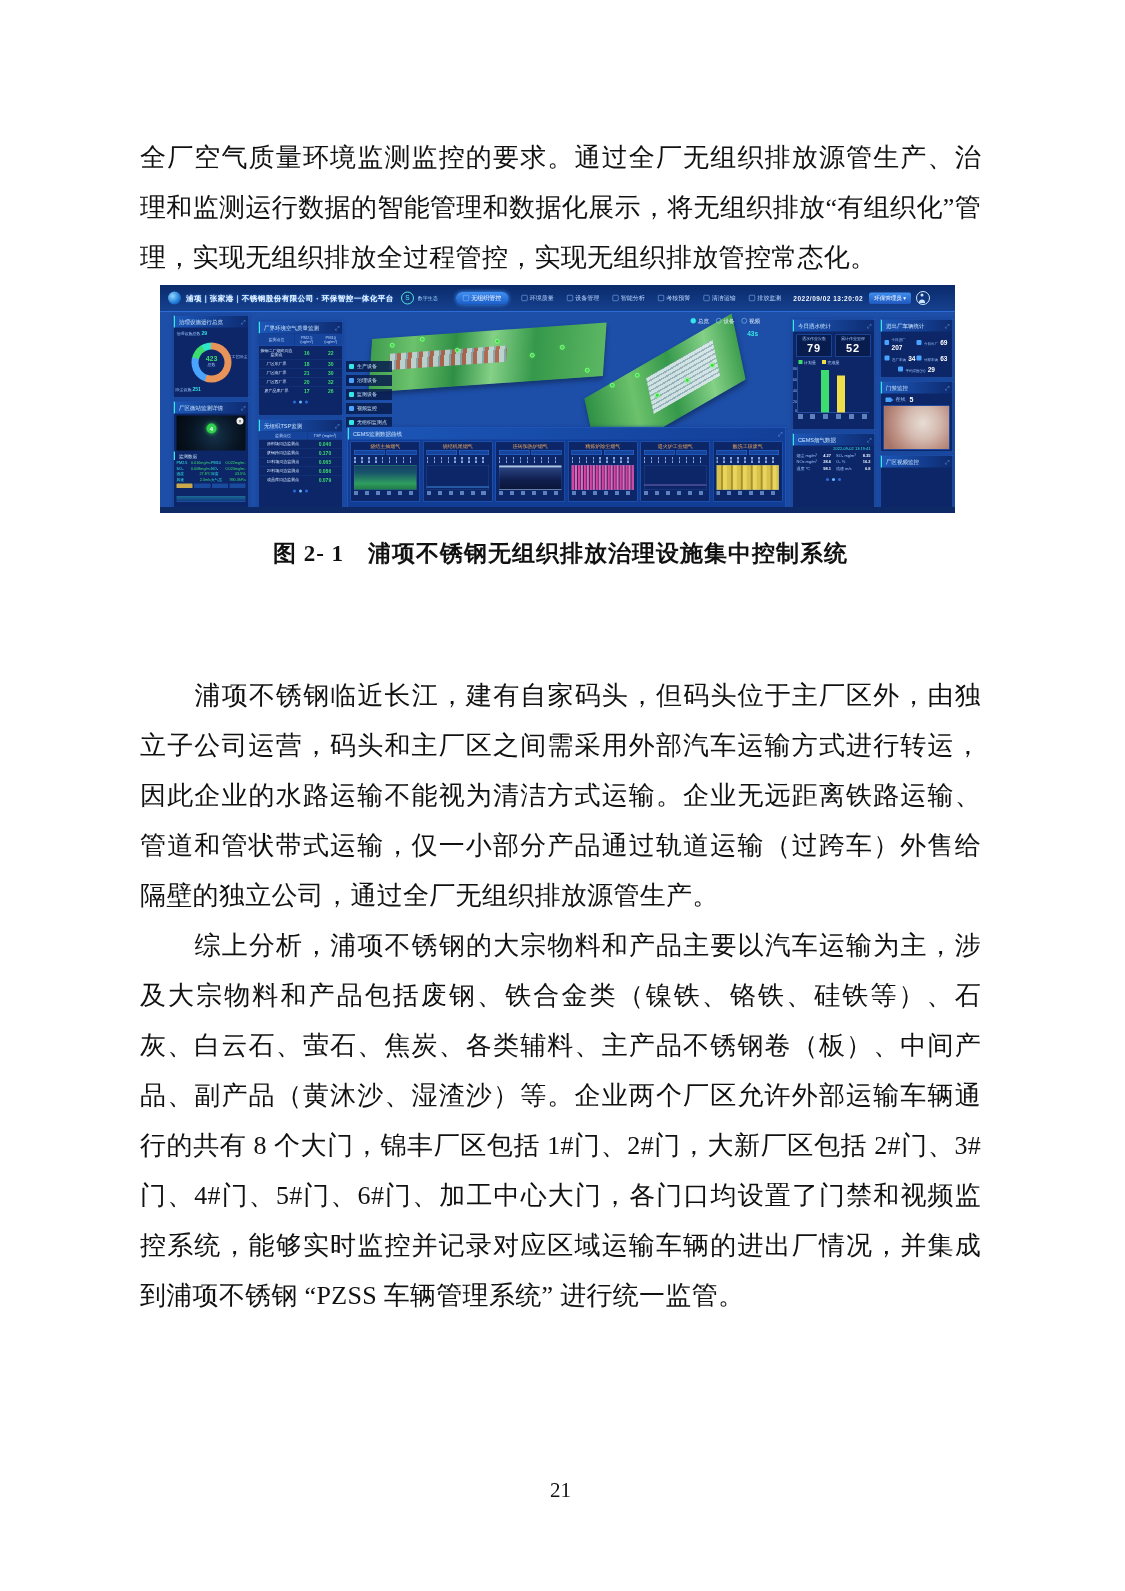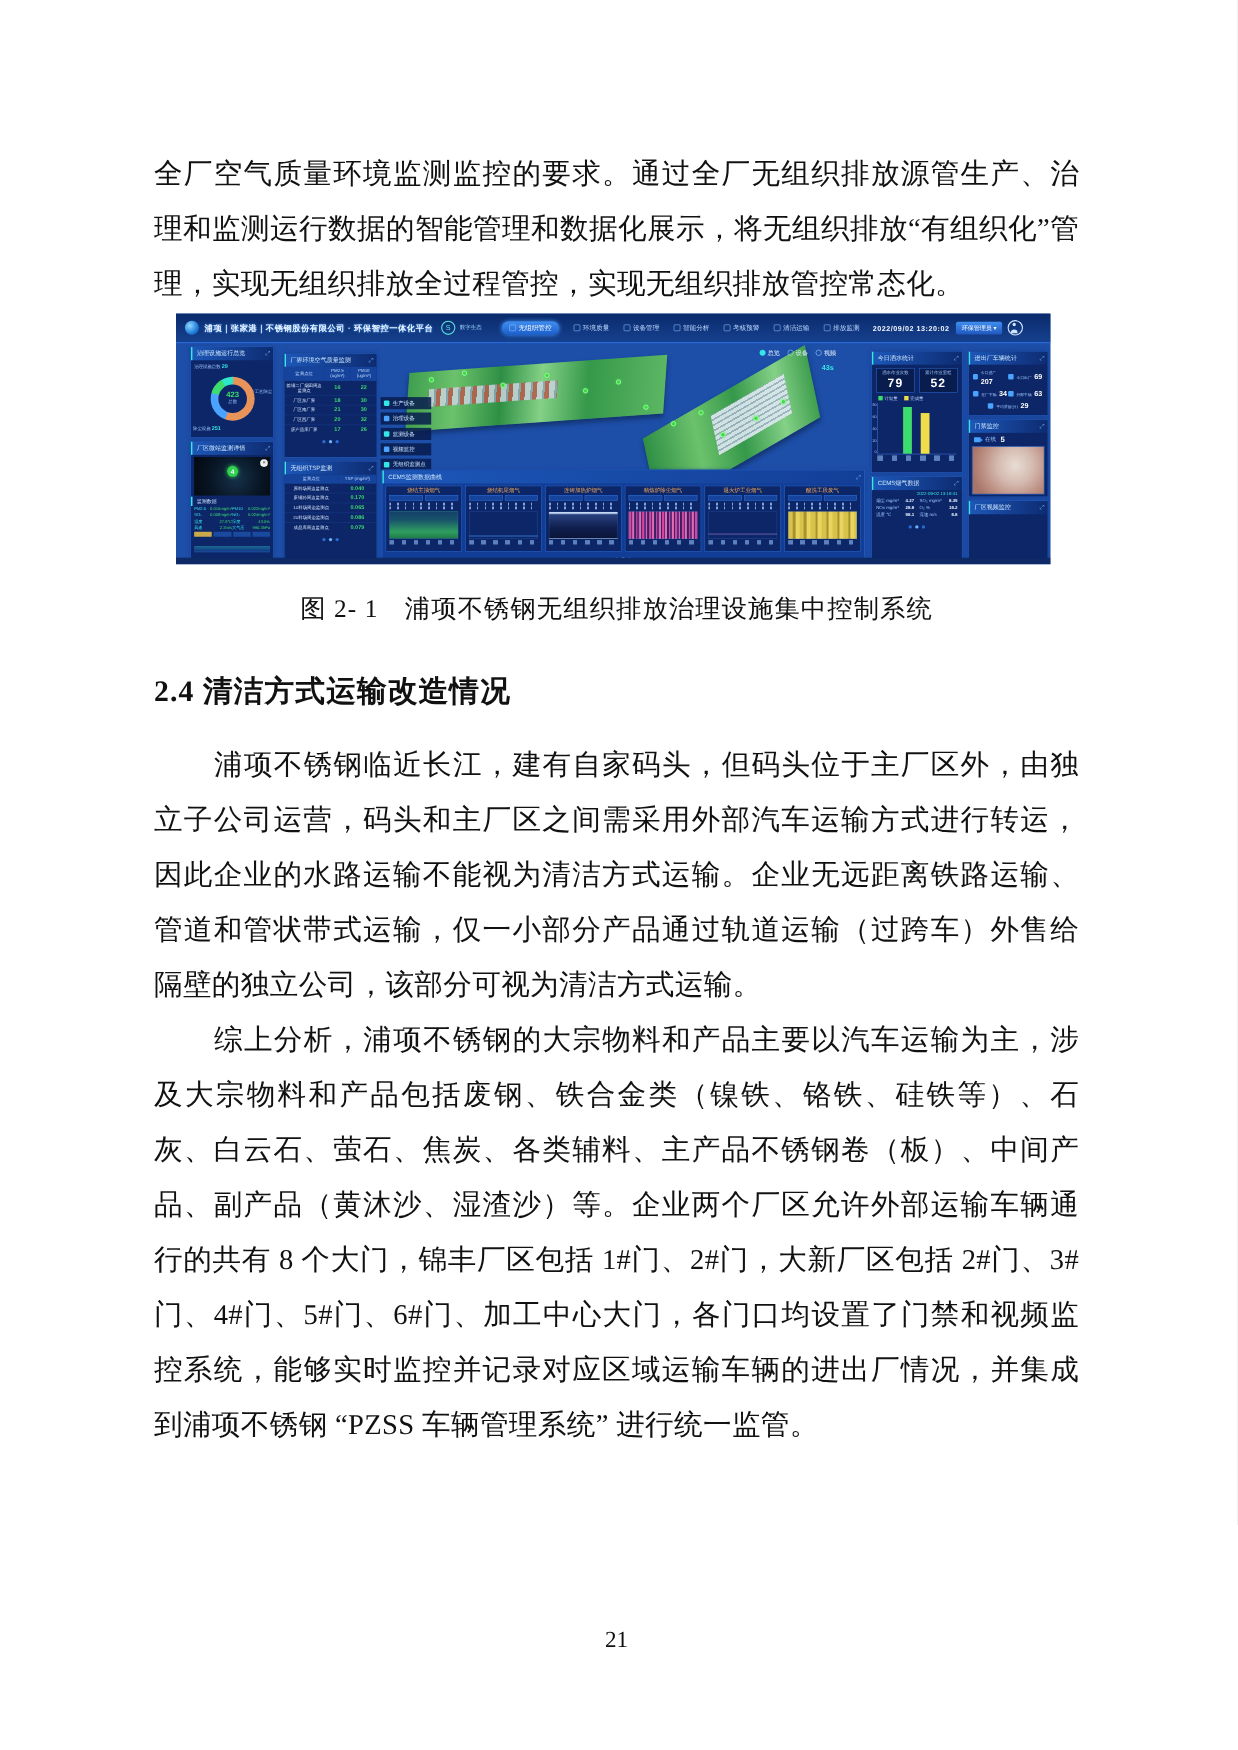--- a/index.html
+++ b/index.html
@@ -3,21 +3,21 @@
 <meta charset="utf-8">
 <style>
   html,body{margin:0;padding:0;background:#e8e8e8;}
   .page{position:relative;width:1125px;height:1591px;background:#ffffff;overflow:hidden;
         font-family:"Liberation Serif","DejaVu Serif",serif;color:#111;}
   .bodytext{font-size:26px;line-height:50px;text-align:justify;letter-spacing:.3px;}
   .bodytext p{margin:0;text-indent:2.1em;}
   .p1{position:absolute;top:133px;left:140px;width:841px;}
   .body2{position:absolute;top:671px;left:140px;width:841px;}
   .caption{position:absolute;top:538px;left:140px;width:841px;text-align:center;
-           font-weight:normal;font-size:23px;letter-spacing:1px;}
+           font-weight:bold;font-size:23px;letter-spacing:1px;}
   .h24{position:absolute;top:610px;left:140px;font-weight:bold;font-size:27px;letter-spacing:1px;}
   .pageno{position:absolute;top:1478px;left:140px;width:841px;text-align:center;font-size:21px;}
 
   
   .dash{position:absolute;top:285px;left:160px;width:795px;height:228px;overflow:hidden;background:#1d4ea8;}
   .dash-inner{width:1590px;height:456px;transform:scale(.5);transform-origin:0 0;position:relative;
               font-family:"Liberation Sans","DejaVu Sans",sans-serif;color:#cfe4ff;}
   .dhead{position:absolute;top:0;left:0;width:1590px;height:52px;
          background:linear-gradient(180deg,#0a2a6b,#16418f);display:flex;align-items:center;
          border-bottom:2px solid #2b6cd8;}
@@ -626,22 +626,21 @@
           </div>
       <div class="empty-body"></div>
     </div>
 
     <div class="dfoot"></div>
    </div>
   </div>
 
   <div class="caption">图 2- 1　浦项不锈钢无组织排放治理设施集中控制系统</div>
 
-  <div class="h24">2.4 清洁方式运输改造情况</div>
 
   <div class="body2 bodytext">
-    <p>浦项不锈钢临近长江，建有自家码头，但码头位于主厂区外，由独立子公司运营，码头和主厂区之间需采用外部汽车运输方式进行转运，因此企业的水路运输不能视为清洁方式运输。企业无远距离铁路运输、管道和管状带式运输，仅一小部分产品通过轨道运输（过跨车）外售给隔壁的独立公司，该部分可视为清洁方式运输。</p>
+    <p>浦项不锈钢临近长江，建有自家码头，但码头位于主厂区外，由独立子公司运营，码头和主厂区之间需采用外部汽车运输方式进行转运，因此企业的水路运输不能视为清洁方式运输。企业无远距离铁路运输、管道和管状带式运输，仅一小部分产品通过轨道运输（过跨车）外售给隔壁的独立公司，通过全厂无组织排放源管生产。</p>
     <p>综上分析，浦项不锈钢的大宗物料和产品主要以汽车运输为主，涉及大宗物料和产品包括废钢、铁合金类（镍铁、铬铁、硅铁等）、石灰、白云石、萤石、焦炭、各类辅料、主产品不锈钢卷（板）、中间产品、副产品（黄沐沙、湿渣沙）等。企业两个厂区允许外部运输车辆通行的共有 8 个大门，锦丰厂区包括 1#门、2#门，大新厂区包括 2#门、3#门、4#门、5#门、6#门、加工中心大门，各门口均设置了门禁和视频监控系统，能够实时监控并记录对应区域运输车辆的进出厂情况，并集成到浦项不锈钢 “PZSS 车辆管理系统” 进行统一监管。</p>
   </div>
 
   <div class="pageno">21</div>
 
 </div>
 
 </body></html>

